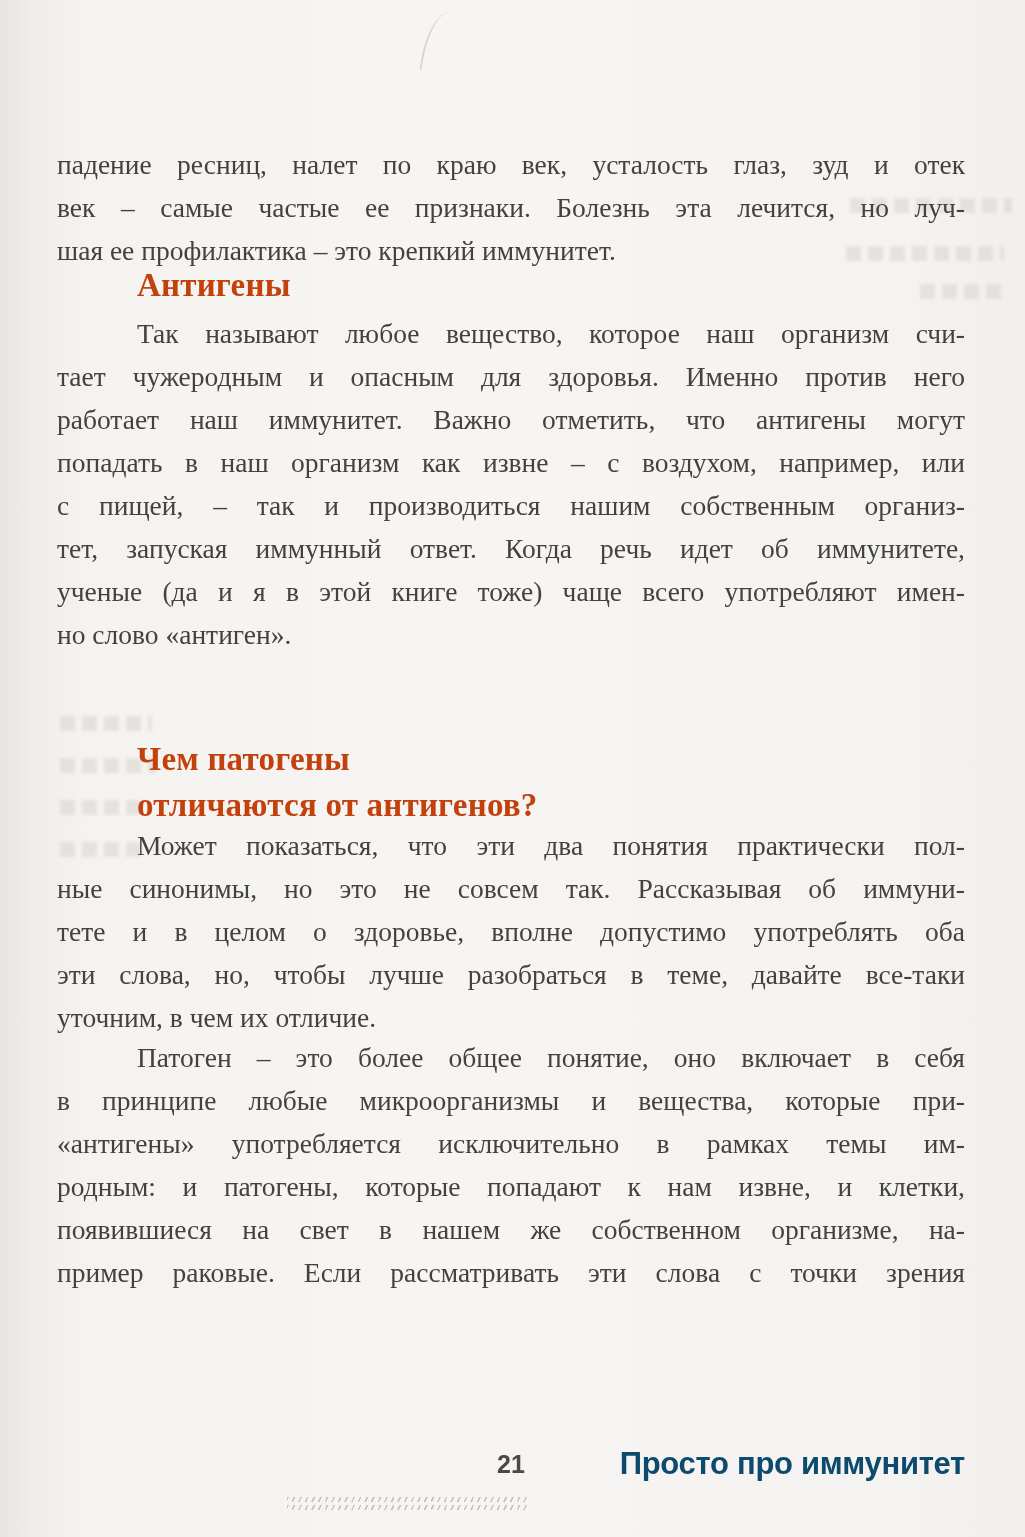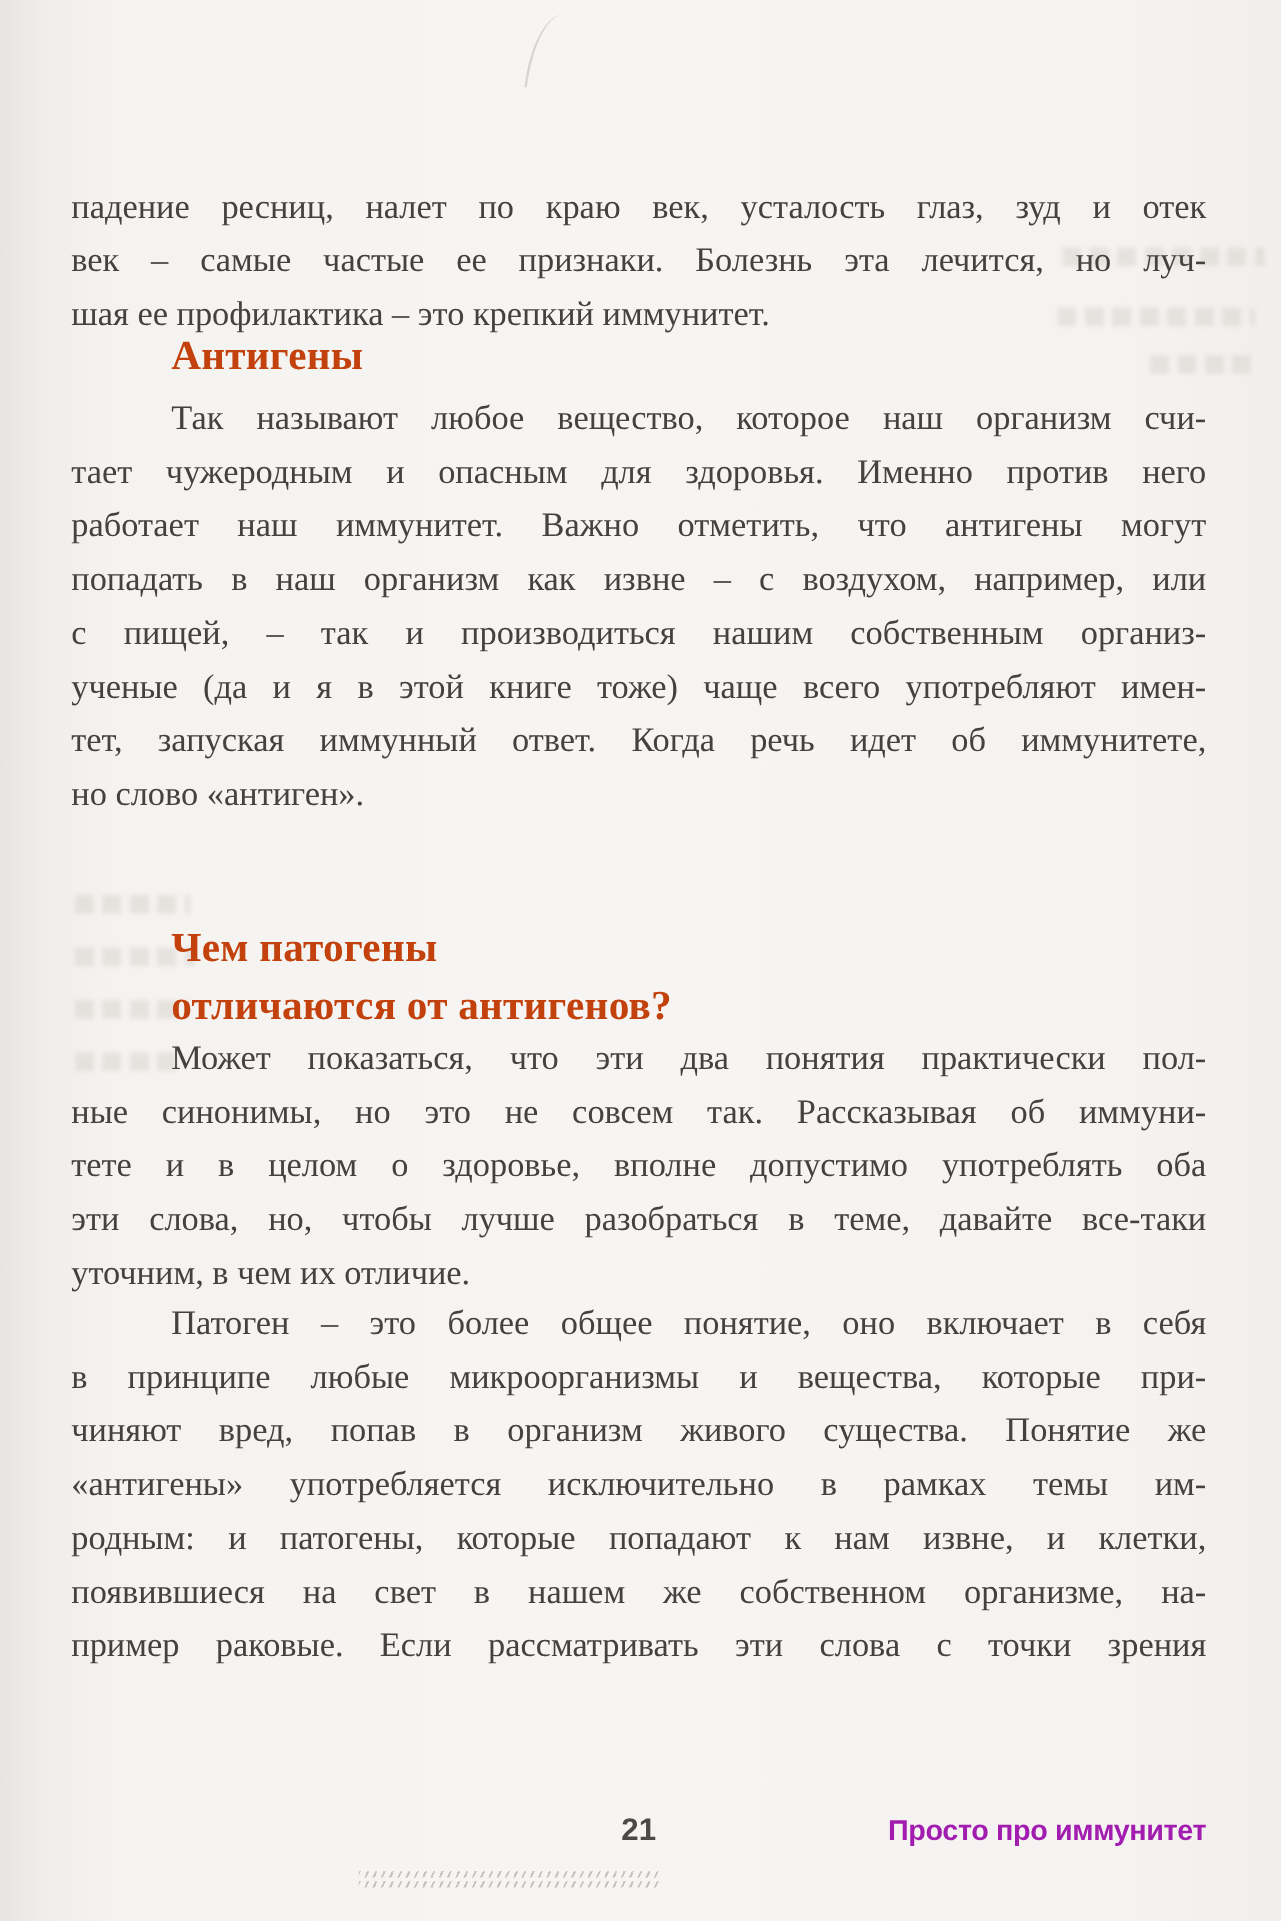--- a/index.html
+++ b/index.html
@@ -12,21 +12,21 @@
   .block{position:absolute;left:57px;width:908px;color:#44423e;}
   .para{font-size:27.5px;}
   .para .line{line-height:43px;height:43px;white-space:nowrap;text-align:justify;text-align-last:justify;}
   .para .line.left{text-align:left;text-align-last:left;}
   .para .line.indent{text-indent:80px;}
   .heading{font-weight:700;font-size:33px;color:#c2410c;letter-spacing:.2px;}
   .heading .line{line-height:46px;height:46px;text-align:left;text-align-last:left;text-indent:80px;}
   .footer-row{position:absolute;left:57px;width:908px;top:1448px;height:32px;
     font-family:"Liberation Sans", sans-serif;font-weight:700;color:#55534f;}
   .page-number{position:absolute;left:0;width:100%;text-align:center;font-size:25px;line-height:32px;color:#4c4a46;}
-  .running-title{position:absolute;right:0;top:0;font-size:23px;line-height:32px;letter-spacing:-.3px;color:#a21caf;}
+  .running-title{position:absolute;right:0;top:0;font-size:31px;line-height:32px;letter-spacing:-.3px;color:#0c4a6e;}
   .squiggle{position:absolute;left:287px;top:1497px;width:240px;height:15px;}
   .squiggle .row{height:5px;margin-bottom:3px;
     background:repeating-linear-gradient(115deg,#b7b5b1 0 1.6px,rgba(0,0,0,0) 1.6px 6px);
     opacity:.75;}
   .ghost{position:absolute;height:15px;filter:blur(1.6px);opacity:.5;
     background:repeating-linear-gradient(90deg,#d7d3cd 0 15px,rgba(0,0,0,0) 15px 22px);}
   .scratch{position:absolute;left:424px;top:10px;width:20px;height:62px;
     border-left:2px solid #d4d2ce;border-radius:100% 0 0 0/90% 0 0 0;
     transform:rotate(9deg);opacity:.9;}
 </style>
@@ -53,42 +53,41 @@
   <div class="block heading" style="top:262px;">
       <div class="line left">Антигены</div>
     </div>
 
   <div class="block para" style="top:312px;">
       <div class="line indent">Так называют любое вещество, которое наш организм счи-</div>
       <div class="line">тает чужеродным и опасным для здоровья. Именно против него</div>
       <div class="line">работает наш иммунитет. Важно отметить, что антигены могут</div>
       <div class="line">попадать в наш организм как извне – с воздухом, например, или</div>
       <div class="line">с пищей, – так и производиться нашим собственным организ-</div>
+      <div class="line">тет, запуская иммунный ответ. Когда речь идет об иммунитете,</div>
       <div class="line">ученые (да и я в этой книге тоже) чаще всего употребляют имен-</div>
-      <div class="line">тет, запуская иммунный ответ. Когда речь идет об иммунитете,</div>
       <div class="line left">но слово «антиген».</div>
     </div>
 
   <div class="block heading" style="top:736px;">
       <div class="line left">Чем патогены</div>
       <div class="line left">отличаются от антигенов?</div>
     </div>
 
   <div class="block para" style="top:824px;">
       <div class="line indent">Может показаться, что эти два понятия практически пол-</div>
       <div class="line">ные синонимы, но это не совсем так. Рассказывая об иммуни-</div>
       <div class="line">тете и в целом о здоровье, вполне допустимо употреблять оба</div>
       <div class="line">эти слова, но, чтобы лучше разобраться в теме, давайте все-таки</div>
       <div class="line left">уточним, в чем их отличие.</div>
     </div>
 
   <div class="block para" style="top:1036px;">
       <div class="line indent">Патоген – это более общее понятие, оно включает в себя</div>
       <div class="line">в принципе любые микроорганизмы и вещества, которые при-</div>
-      <div class="line">чиняют вред, попав в организм живого существа. Понятие же</div>
       <div class="line">«антигены» употребляется исключительно в рамках темы им-</div>
       <div class="line">родным: и патогены, которые попадают к нам извне, и клетки,</div>
       <div class="line">появившиеся на свет в нашем же собственном организме, на-</div>
       <div class="line">пример раковые. Если рассматривать эти слова с точки зрения</div>
     </div>
 
   <div class="footer-row">
     <div class="page-number">21</div>
     <div class="running-title">Просто про иммунитет</div>
   </div>

